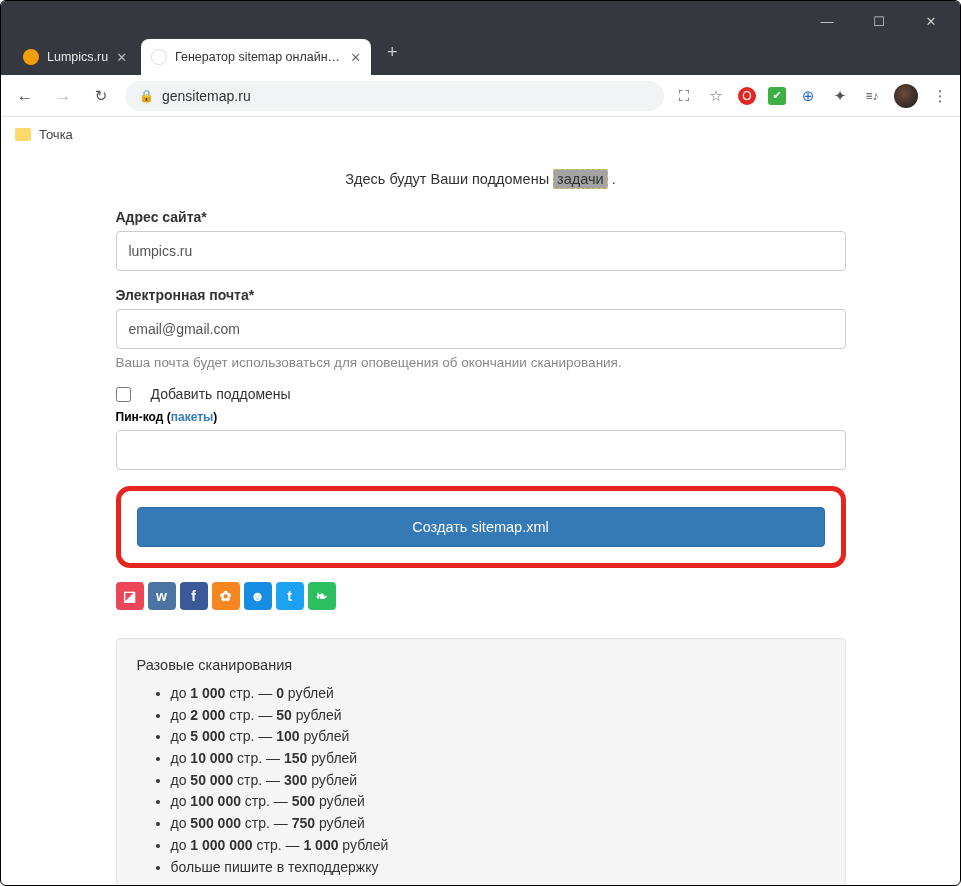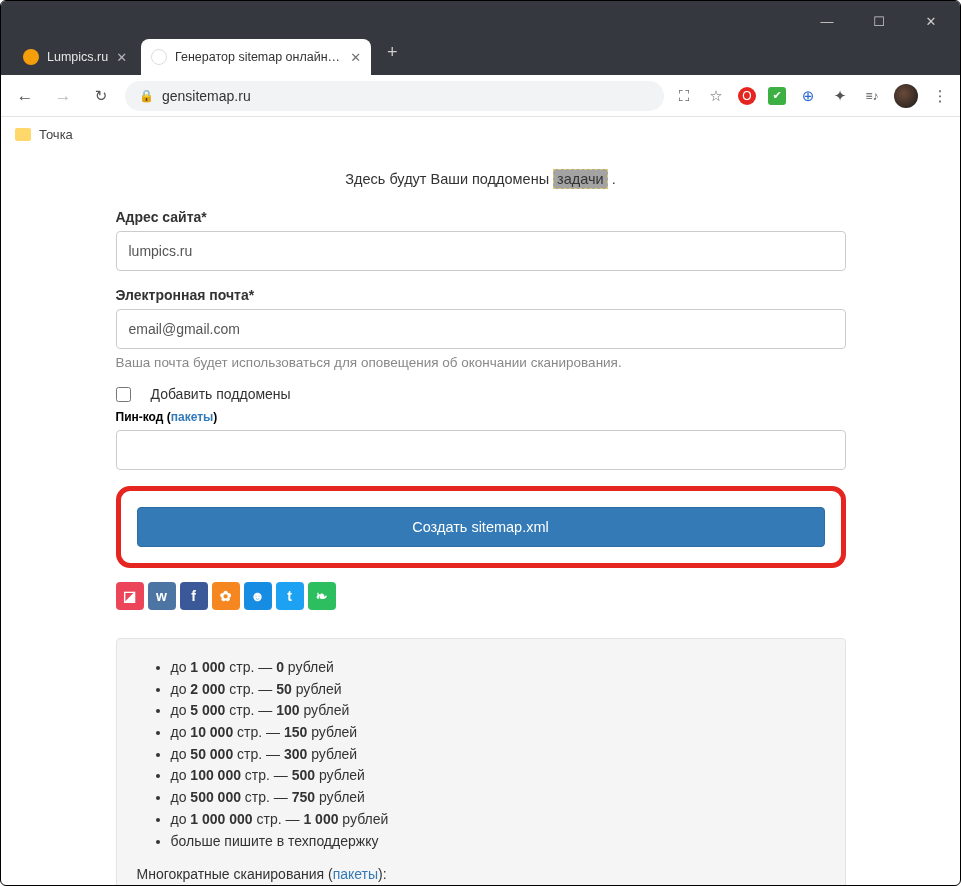--- a/index.html
+++ b/index.html
@@ -236,20 +236,21 @@
           <div class="social-btn" style="background: rgb(236, 69, 90);">◪</div>
           <div class="social-btn" style="background: rgb(76, 117, 163);">w</div>
           <div class="social-btn" style="background: rgb(59, 89, 152);">f</div>
           <div class="social-btn" style="background: rgb(246, 134, 31);">✿</div>
           <div class="social-btn" style="background: rgb(22, 141, 226);">☻</div>
           <div class="social-btn" style="background: rgb(29, 161, 242);">t</div>
           <div class="social-btn" style="background: rgb(45, 190, 96);">❧</div>
         </div>
 
     <div class="pricing-box">
+      <h4>Разовые сканирования</h4>
       <ul id="pricing-list">
             <li>до <b>1 000</b> стр. — <b>0</b> рублей</li>
             <li>до <b>2 000</b> стр. — <b>50</b> рублей</li>
             <li>до <b>5 000</b> стр. — <b>100</b> рублей</li>
             <li>до <b>10 000</b> стр. — <b>150</b> рублей</li>
             <li>до <b>50 000</b> стр. — <b>300</b> рублей</li>
             <li>до <b>100 000</b> стр. — <b>500</b> рублей</li>
             <li>до <b>500 000</b> стр. — <b>750</b> рублей</li>
             <li>до <b>1 000 000</b> стр. — <b>1 000</b> рублей</li>
             <li>больше пишите в техподдержку</li>

